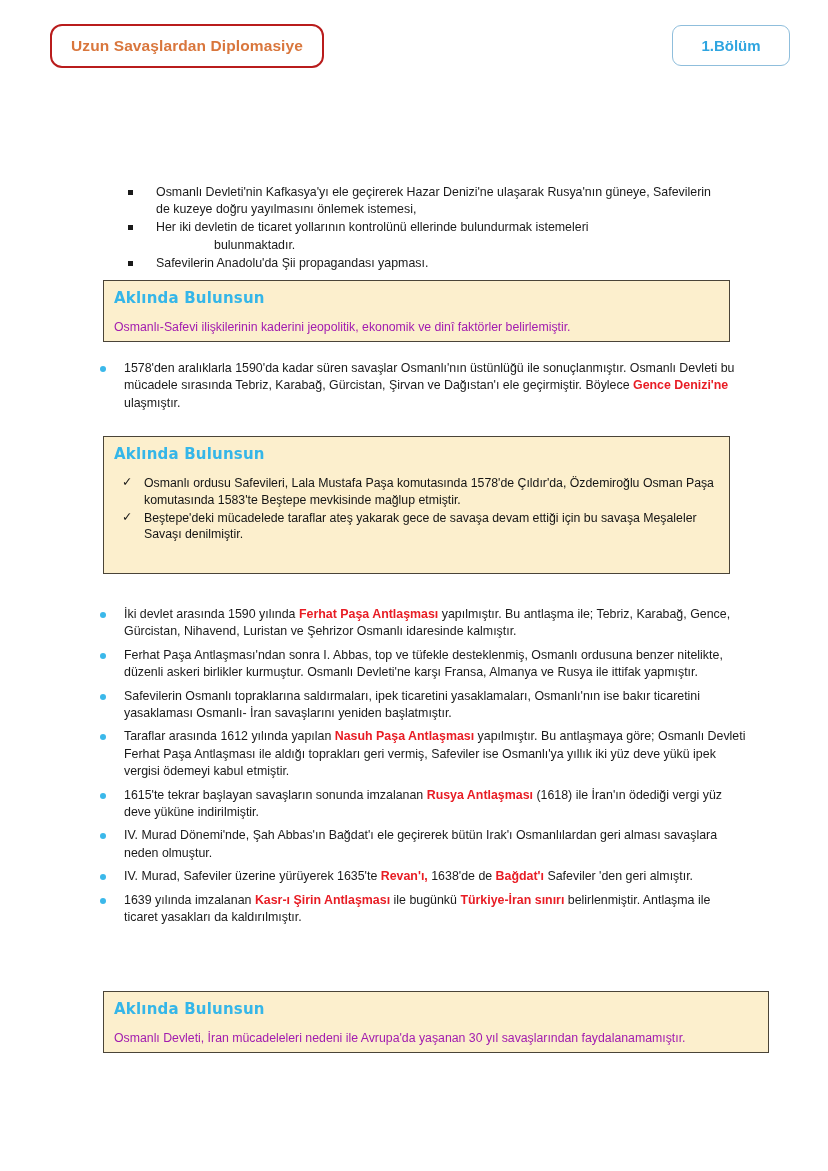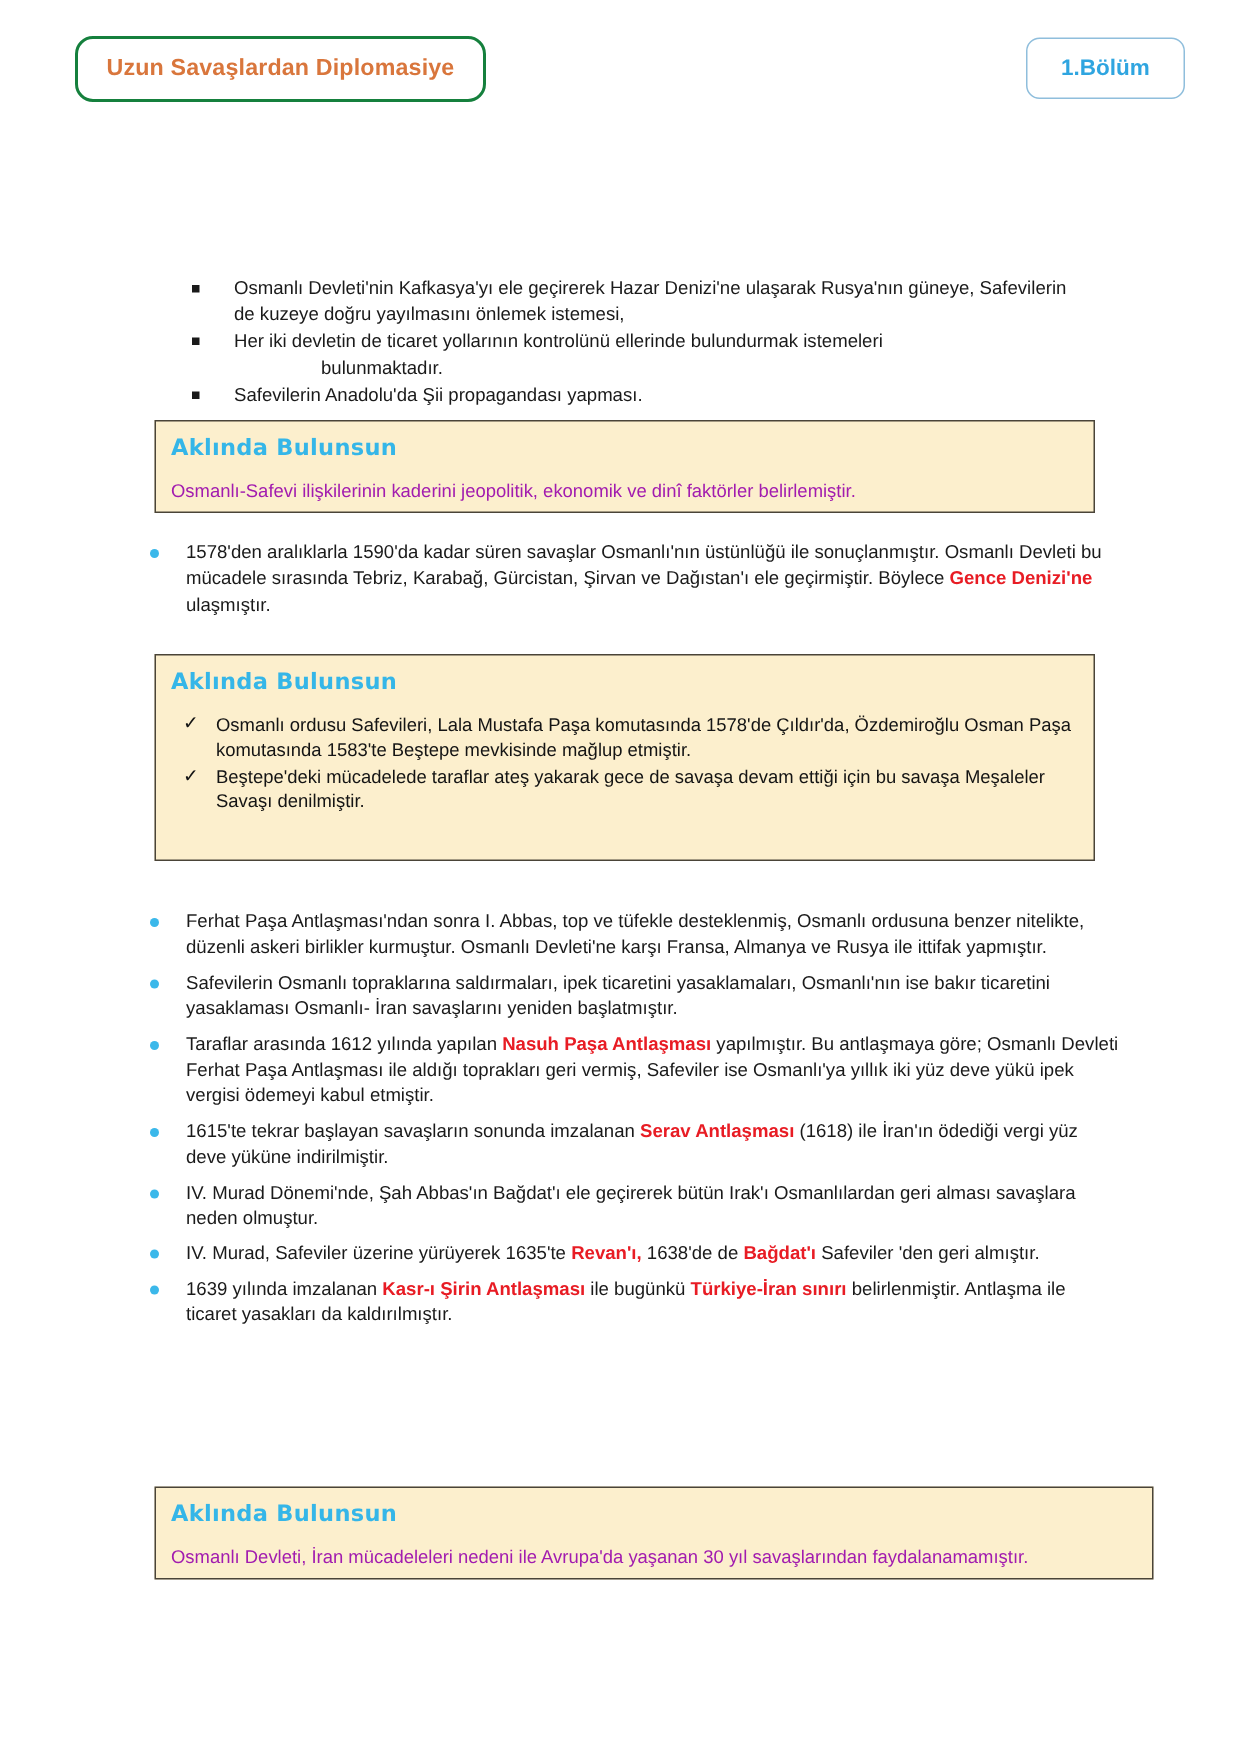--- a/index.html
+++ b/index.html
@@ -22,39 +22,39 @@
     position: relative;
     height: 88px;
   }
   .chapter-badge {
     position: absolute;
     left: 50px;
     top: 24px;
     width: 274px;
     height: 44px;
     box-sizing: border-box;
-    border: 2px solid #15803d;
+    border: 2px solid #b91c1c;
     border-radius: 12px;
     background: #ffffff;
     display: flex;
     align-items: center;
     justify-content: center;
   }
   .chapter-badge .label {
     color: #D9763C;
     font-size: 15.5px;
     font-weight: bold;
     letter-spacing: .1px;
     white-space: nowrap;
   }
   .unit-badge {
     position: absolute;
     right: 38px;
     top: 25px;
-    width: 106px;
+    width: 118px;
     height: 41px;
     box-sizing: border-box;
     border: 1.6px solid #8FBEDC;
     border-radius: 9px;
     background: #ffffff;
     display: flex;
     align-items: center;
     justify-content: center;
     margin-left: 28px;
   }
@@ -224,30 +224,33 @@
       </li>
       <li>
         <span class="tick">✓</span>
         <span>Beştepe'deki mücadelede taraflar ateş yakarak gece de savaşa devam ettiği için bu savaşa Meşaleler Savaşı denilmiştir.</span>
       </li>
     </ul>
   </div>
 
   <ul class="dot-list" style="top:518px;">
     <li>
+      <span>İki devlet arasında 1590 yılında </span><span class="hl">Ferhat Paşa Antlaşması</span><span> yapılmıştır. Bu antlaşma ile; Tebriz, Karabağ, Gence, Gürcistan, Nihavend, Luristan ve Şehrizor Osmanlı idaresinde kalmıştır.</span>
+    </li>
+    <li>
       <span>Ferhat Paşa Antlaşması'ndan sonra I. Abbas, top ve tüfekle desteklenmiş, Osmanlı ordusuna benzer nitelikte, düzenli askeri birlikler kurmuştur. Osmanlı Devleti'ne karşı Fransa, Almanya ve Rusya ile ittifak yapmıştır.</span>
     </li>
     <li>
       <span>Safevilerin Osmanlı topraklarına saldırmaları, ipek ticaretini yasaklamaları, Osmanlı'nın ise bakır ticaretini yasaklaması Osmanlı- İran savaşlarını yeniden başlatmıştır.</span>
     </li>
     <li>
       <span>Taraflar arasında 1612 yılında yapılan </span><span class="hl">Nasuh Paşa Antlaşması</span><span> yapılmıştır. Bu antlaşmaya göre; Osmanlı Devleti Ferhat Paşa Antlaşması ile aldığı toprakları geri vermiş, Safeviler ise Osmanlı'ya yıllık iki yüz deve yükü ipek vergisi ödemeyi kabul etmiştir.</span>
     </li>
     <li>
-      <span>1615'te tekrar başlayan savaşların sonunda imzalanan </span><span class="hl">Serav Antlaşması</span><span> (1618) ile İran'ın ödediği vergi yüz deve yüküne indirilmiştir.</span>
+      <span>1615'te tekrar başlayan savaşların sonunda imzalanan </span><span class="hl">Rusya Antlaşması</span><span> (1618) ile İran'ın ödediği vergi yüz deve yüküne indirilmiştir.</span>
     </li>
     <li>
       <span>IV. Murad Dönemi'nde, Şah Abbas'ın Bağdat'ı ele geçirerek bütün Irak'ı Osmanlılardan geri alması savaşlara neden olmuştur.</span>
     </li>
     <li>
       <span>IV. Murad, Safeviler üzerine yürüyerek 1635'te </span><span class="hl">Revan'ı,</span><span> 1638'de de </span><span class="hl">Bağdat'ı</span><span> Safeviler 'den geri almıştır.</span>
     </li>
     <li>
       <span>1639 yılında imzalanan </span><span class="hl">Kasr-ı Şirin Antlaşması</span><span> ile bugünkü </span><span class="hl">Türkiye-İran sınırı</span><span> belirlenmiştir. Antlaşma ile ticaret yasakları da kaldırılmıştır.</span>
     </li>

